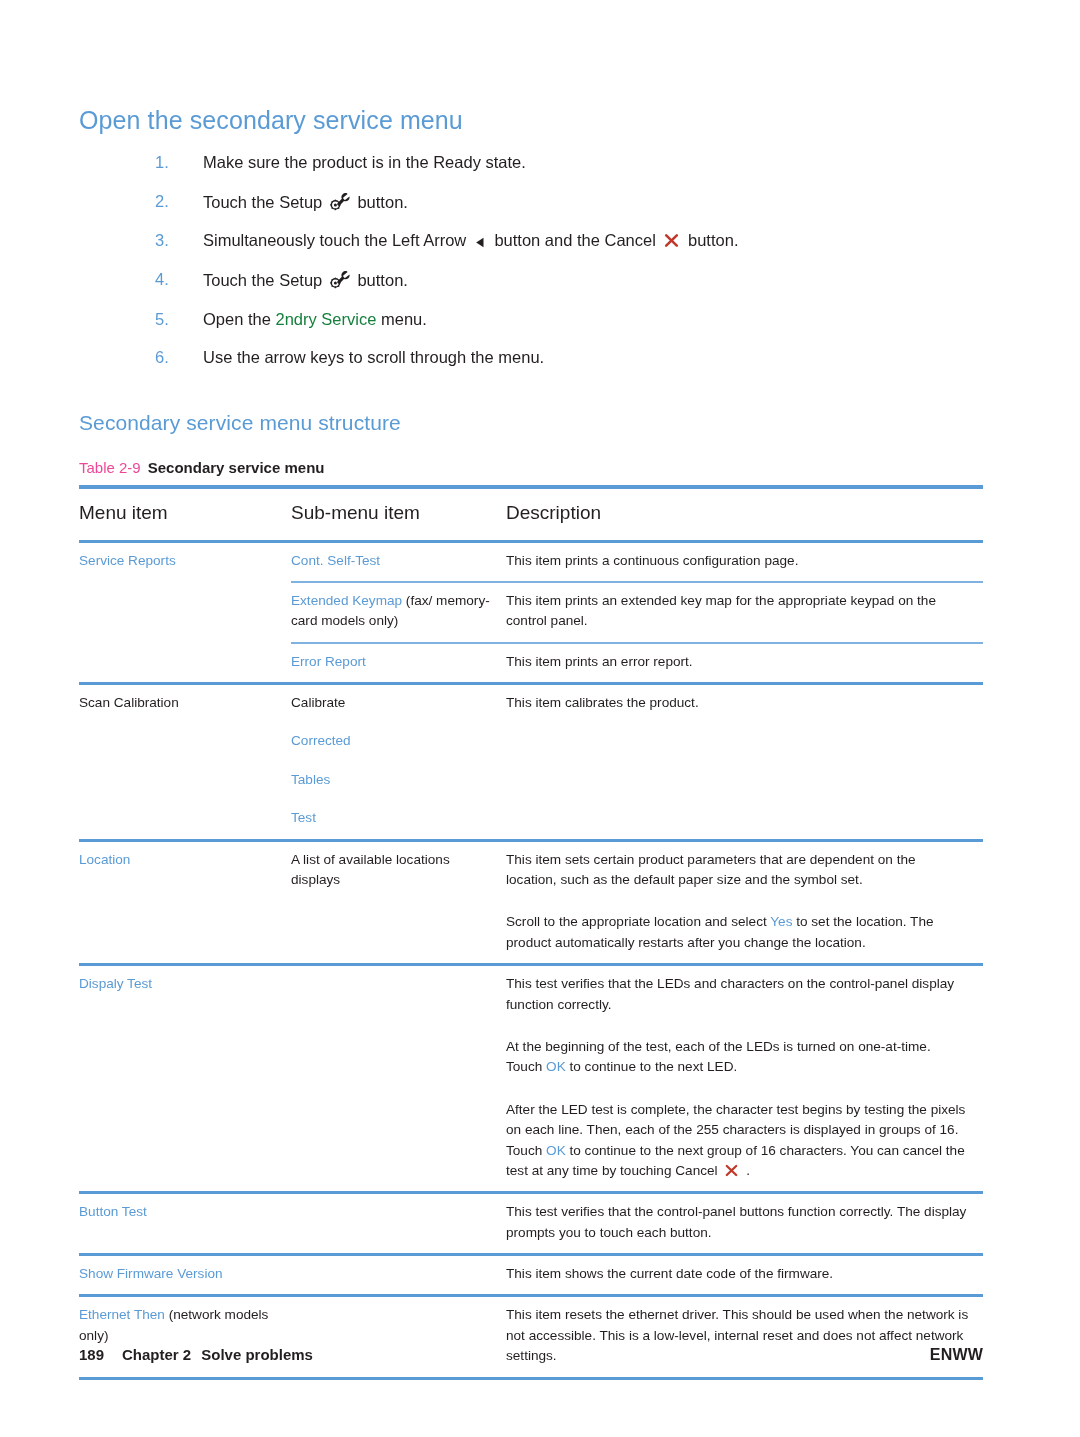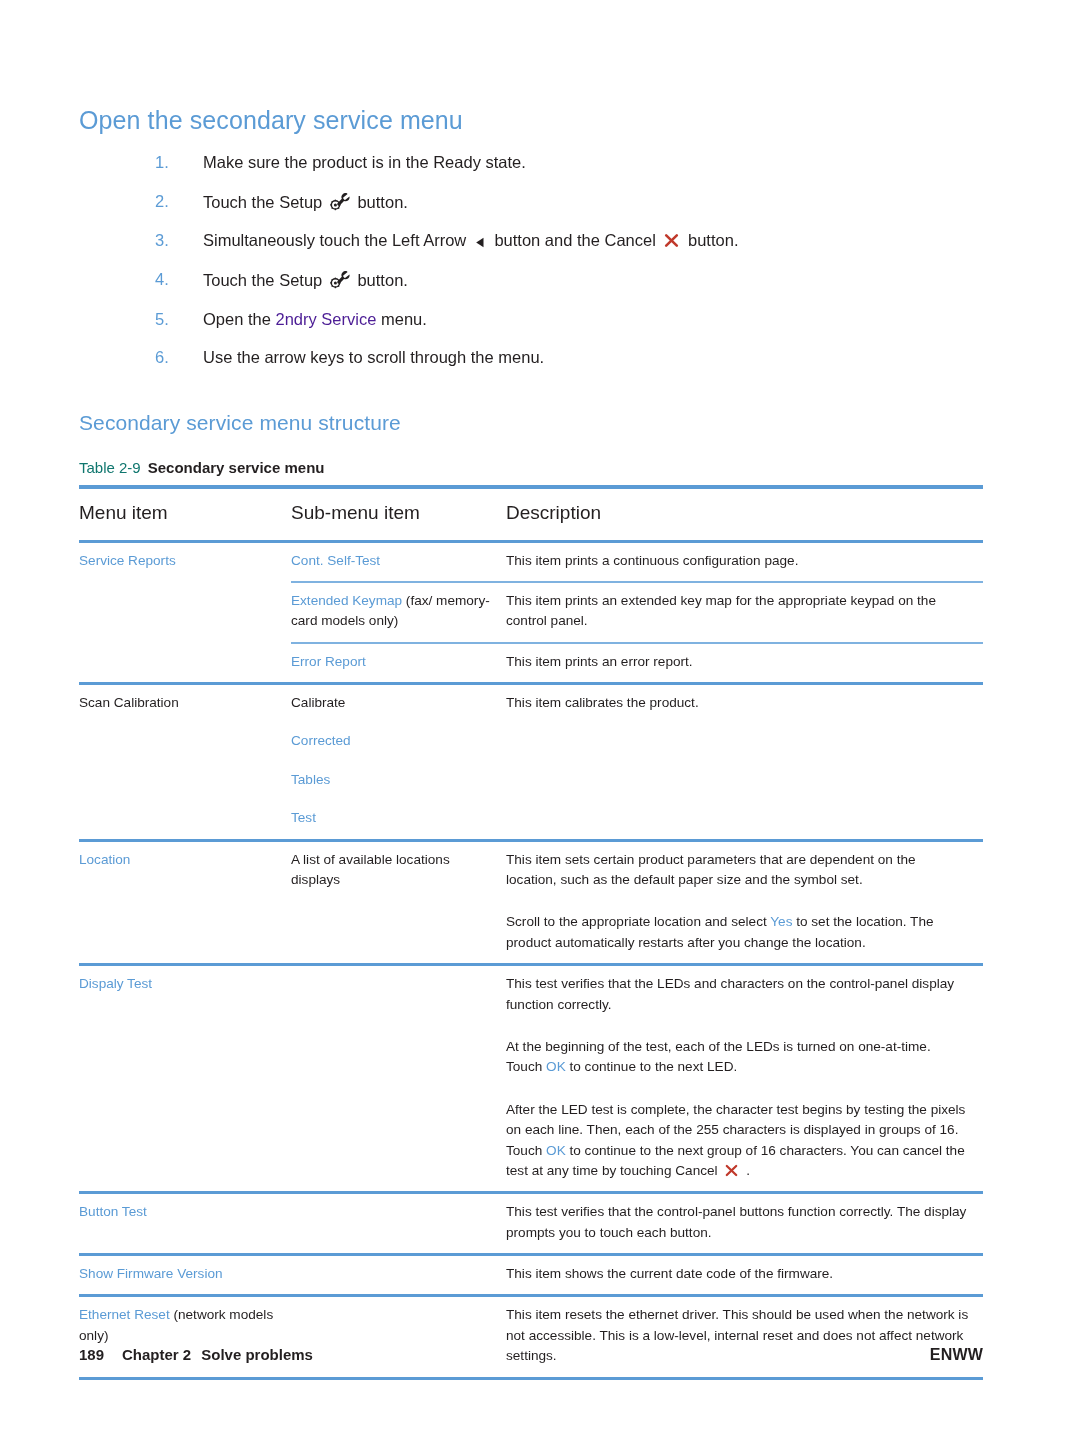--- a/index.html
+++ b/index.html
@@ -62,39 +62,39 @@
   .step-num {
     width: 48px;
     flex: 0 0 48px;
     color: #5b9bd5;
     font-size: 16.5px;
   }
   .step-txt {
     color: #231f20;
     white-space: nowrap;
   }
-  .lnk { color: #4c1d95; }
+  .lnk { color: #15803d; }
 
   
   .ic {
     display: inline-block;
     vertical-align: -3px;
     margin: 0 3px;
   }
   .ic svg { display: block; }
 
   
   .tbl-caption {
     position: absolute;
     left: 79px;
     top: 459px;
     font-size: 15px;
     white-space: nowrap;
   }
-  .tbl-caption .tc-label { color: #0f766e; }
+  .tbl-caption .tc-label { color: #ec4899; }
   .tbl-caption .tc-title { color: #231f20; font-weight: bold; margin-left: 7px; }
 
   
   .tbl {
     position: absolute;
     left: 79px;
     top: 485px;
     width: 904px;
     border-collapse: collapse;
     table-layout: fixed;
@@ -329,21 +329,21 @@
 
       <tr class="major">
         <td><span class="sub">Show Firmware Version</span></td>
         <td></td>
         <td>
             <p class="p">This item shows the current date code of the firmware.</p>
           </td>
       </tr>
 
       <tr class="major">
-        <td><span class="sub">Ethernet Reset</span><span class="blk"> (network models only)</span></td>
+        <td><span class="sub">Ethernet Then</span><span class="blk"> (network models only)</span></td>
         <td></td>
         <td>
             <p class="p">This item resets the ethernet driver. This should be used when the network is not accessible. This is a low-level, internal reset and does not affect network settings.</p>
           </td>
       </tr>
 
       <tr class="major">
         <td style="padding:0;height:0"></td>
           <td style="padding:0;height:0"></td>
           <td style="padding:0;height:0"></td>

